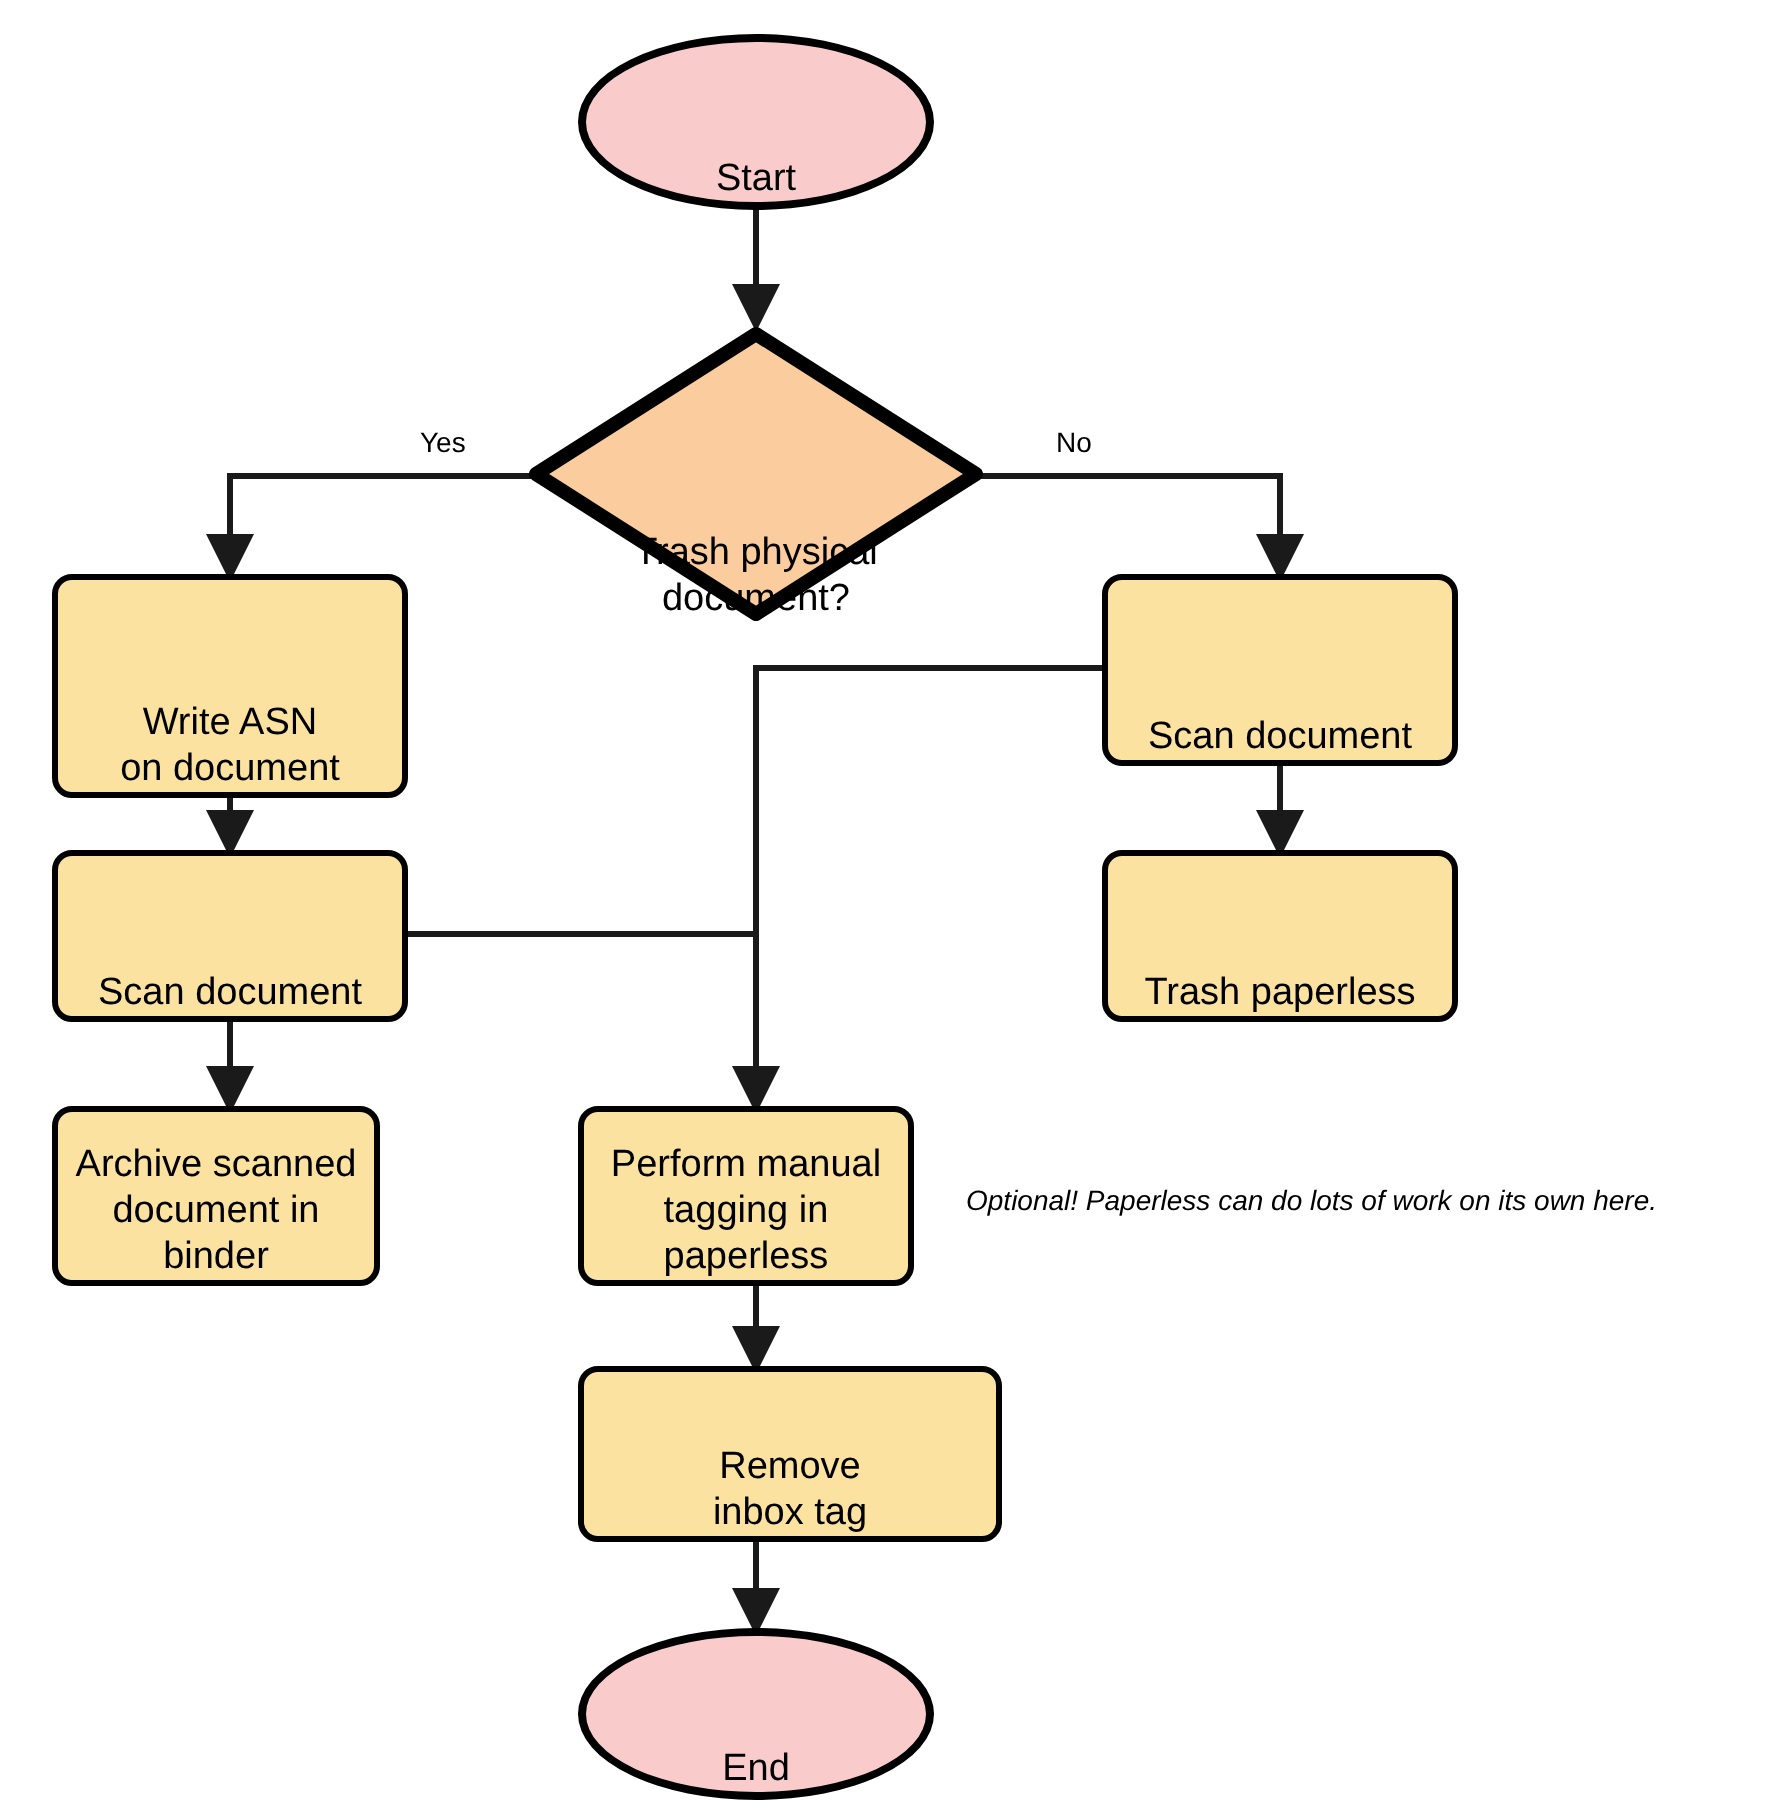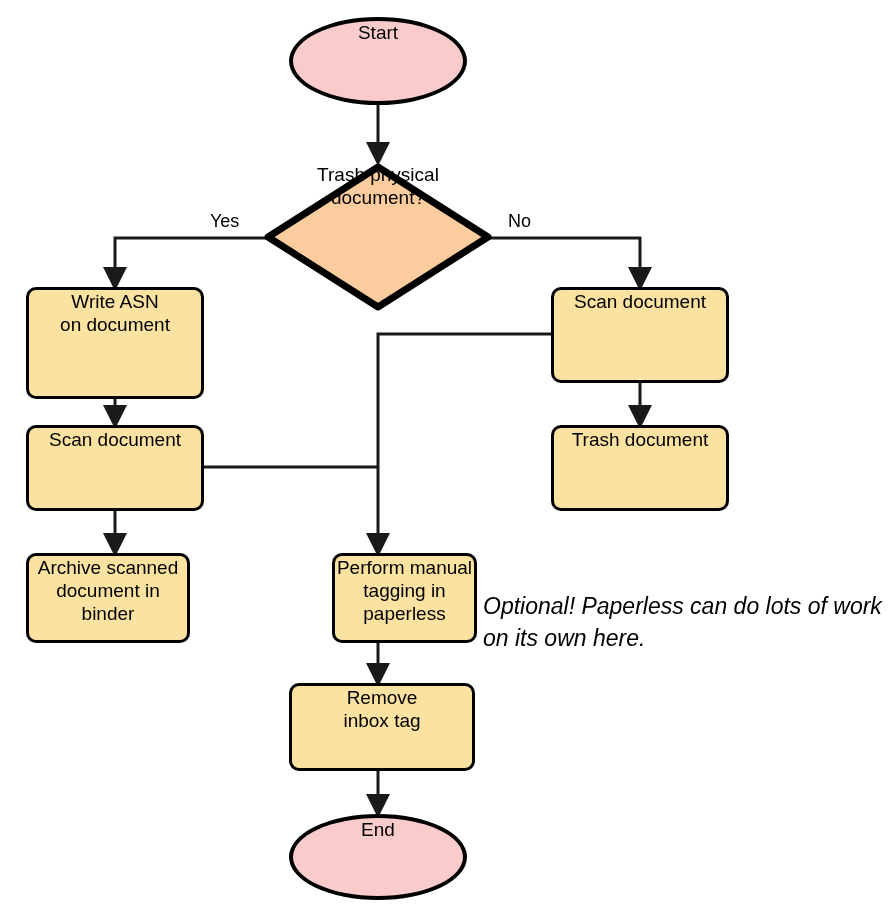--- a/index.html
+++ b/index.html
@@ -23,21 +23,21 @@
     position: absolute;
     left: 0;
     top: 0;
     width: 888px;
     height: 907px;
   }
   .node {
     position: absolute;
     box-sizing: border-box;
     display: flex;
-    align-items: flex-start;
+    align-items: flex-end;
     justify-content: center;
     text-align: center;
     color: #000000;
     font-size: 19px;
     line-height: 23px;
     white-space: pre-line;
   }
   .node-process {
     background: #FBE2A0;
     border: 3.5px solid #000000;
@@ -58,29 +58,29 @@
     top: 0;
     width: 100%;
     height: 100%;
   }
   .decision-label {
     position: relative;
     z-index: 2;
   }
   .edge-label {
     position: absolute;
-    font-size: 18px;
+    font-size: 14px;
     line-height: 21px;
     color: #000000;
     white-space: nowrap;
   }
   .annotation {
     position: absolute;
-    font-size: 23px;
-    line-height: 32px;
+    font-size: 14px;
+    line-height: 21px;
     font-style: italic;
     color: #000000;
   }
 </style>
 </head>
 <body>
 
 <div id="flowchart-root">
 
   <svg id="edges-layer" viewBox="0 0 888 907" width="888" height="907" xmlns="http://www.w3.org/2000/svg">
@@ -117,21 +117,21 @@
 
   <div class="node node-decision" style="left:264px; top:163px; width:228px; height:148px;">
     <svg class="decision-shape" viewBox="0 0 228 148" preserveAspectRatio="none">
       <polygon points="114,4 224,74 114,144 4,74" fill="#FBCC9D" stroke="#000000" stroke-width="7" stroke-linejoin="round"></polygon>
     </svg>
     <span class="decision-label">Trash physical
 document?</span>
   </div>
 
   <div class="edge-label" style="left:210px; top:211px;">Yes</div>
-  <div class="edge-label" style="left:508px; top:211px;text-align:right;">No</div>
+  <div class="edge-label" style="left:528px; top:211px;text-align:right;">No</div>
 
   <div class="node node-process" style="left:26px; top:287px; width:178px; height:112px;">
     <span>Write ASN
 on document</span>
   </div>
 
   <div class="node node-process" style="left:26px; top:425px; width:178px; height:86px;">
     <span>Scan document</span>
   </div>
 
@@ -139,30 +139,30 @@
     <span>Archive scanned
 document in
 binder</span>
   </div>
 
   <div class="node node-process" style="left:551px; top:287px; width:178px; height:96px;">
     <span>Scan document</span>
   </div>
 
   <div class="node node-process" style="left:551px; top:425px; width:178px; height:86px;">
-    <span>Trash document</span>
+    <span>Trash paperless</span>
   </div>
 
-  <div class="node node-process" style="left:289px; top:553px; width:145px; height:90px;margin-left:43px;">
+  <div class="node node-process" style="left:289px; top:553px; width:168px; height:90px;">
     <span>Perform manual
 tagging in
 paperless</span>
   </div>
 
-  <div class="node node-process" style="left:289px; top:683px; width:186px; height:88px;">
+  <div class="node node-process" style="left:289px; top:683px; width:212px; height:88px;">
     <span>Remove
 inbox tag</span>
   </div>
 
   <div class="node node-terminator" style="left:289px; top:814px; width:178px; height:86px;">
     <span>End</span>
   </div>
 
   <div class="annotation" style="left:483px; top:590px; width:400px;">Optional! Paperless can do lots of work on its own here.</div>
 

